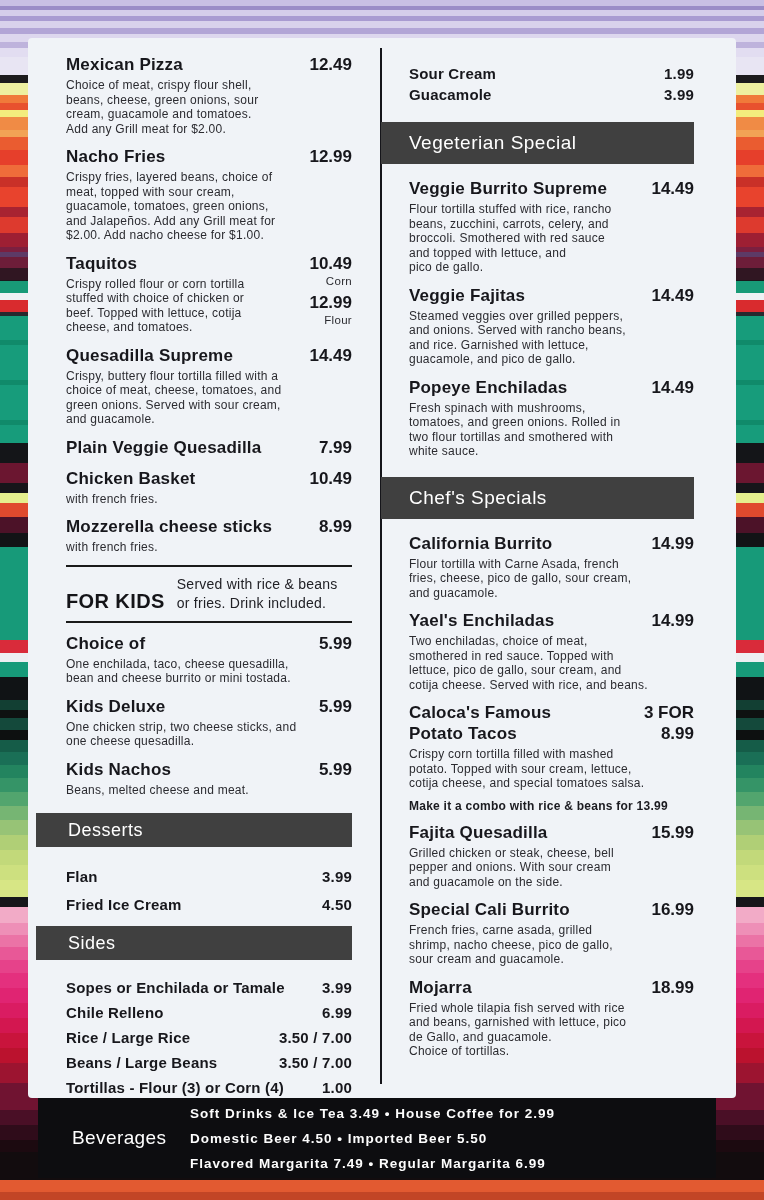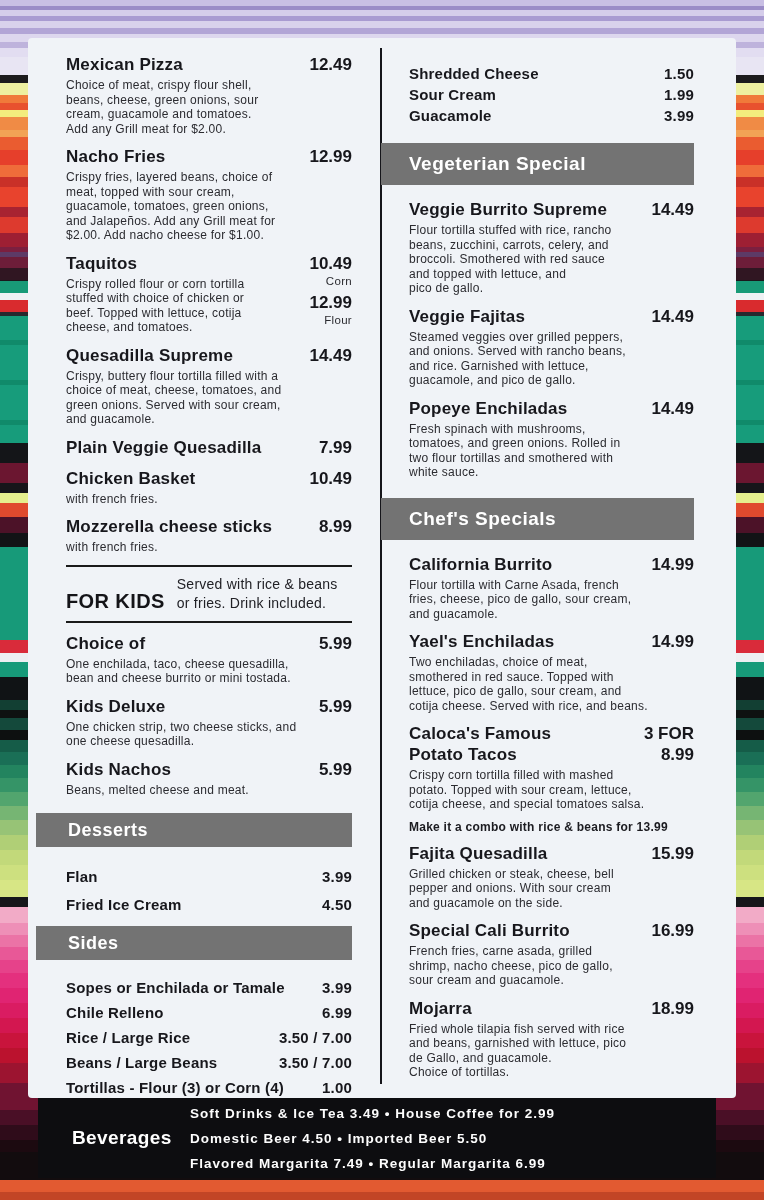--- a/index.html
+++ b/index.html
@@ -102,33 +102,33 @@
   .col-right .item, .col-right .srow, .col-right .note{padding-left:28px;}
   .item{position:relative;margin-bottom:10px;}
   .irow{display:flex;justify-content:space-between;align-items:flex-start;}
   .iname{font-size:17px;font-weight:700;color:#17171c;letter-spacing:.2px;line-height:21px;white-space:pre-line;}
   .iprice{font-size:17px;font-weight:700;color:#17171c;line-height:21px;text-align:right;white-space:pre-line;}
   .idesc{margin:3px 0 0 0;font-size:12px;line-height:14.5px;letter-spacing:.25px;color:#2b2b30;white-space:pre-line;}
   .pricecol{position:absolute;right:0;top:0;text-align:right;}
   .plabel{display:block;font-size:11.5px;color:#2b2b30;letter-spacing:.3px;line-height:13px;margin:1px 0 4px 0;}
   .srow{display:flex;justify-content:space-between;font-size:15px;font-weight:700;color:#17171c;line-height:19px;margin-bottom:2px;letter-spacing:.2px;}
   .addons .srow{margin-bottom:2px;}
-  .bar{background:#737373;color:#fff;font-weight:700;letter-spacing:.5px;}
+  .bar{background:#404040;color:#fff;font-weight:400;letter-spacing:.5px;}
   .bar-left{font-size:18px;line-height:34px;height:34px;padding-left:32px;margin:14px 0 20px -30px;width:calc(100% - 2px);}
   .bar-right{font-size:19px;line-height:42px;height:42px;padding-left:28px;margin:18px 0 14px 0;}
   .bar-desserts{margin-top:16px;}
   .bar-sides{margin-top:12px;margin-bottom:18px;}
   .forkids{border-top:2.5px solid #1a1a1a;border-bottom:2.5px solid #1a1a1a;padding:8px 0;display:flex;align-items:flex-end;margin:2px 0 10px 0;}
   .fk-title{font-size:20px;font-weight:800;color:#141418;letter-spacing:.4px;flex:none;}
   .fk-note{margin-left:12px;font-size:14px;line-height:19px;letter-spacing:.25px;color:#212126;white-space:pre-line;}
   .dessert-rows .srow{margin-bottom:9px;}
   .sides-rows .srow{margin-bottom:6px;font-size:15px;}
   .note{font-size:12px;font-weight:700;color:#1b1b20;letter-spacing:.25px;margin:-2px 0 9px 0;}
   .bev{position:absolute;left:38px;top:1098px;width:678px;height:80px;background:#0d0d10;display:flex;align-items:center;}
-  .bev-label{color:#fff;font-size:19px;font-weight:700;letter-spacing:.4px;padding-left:34px;flex:none;width:118px;}
+  .bev-label{color:#fff;font-size:19px;font-weight:400;letter-spacing:.4px;padding-left:34px;flex:none;width:118px;}
   .bev-lines{color:#fdfdfd;font-size:13.5px;font-weight:700;letter-spacing:1px;line-height:25px;white-space:pre-line;}
 </style>
 </head>
 <body>
 
 <div class="page">
   <div class="divider"></div>
 
   <div class="col col-left">
 
@@ -271,24 +271,20 @@
           <span>Tortillas - Flour (3) or Corn (4)</span>
           <span>1.00</span>
         </div>
     </div>
   </div>
 
   <div class="col col-right">
 
     <div class="addons">
       <div class="srow">
-          <span>Shredded Cheese</span>
-          <span>1.50</span>
-        </div>
-      <div class="srow">
           <span>Sour Cream</span>
           <span>1.99</span>
         </div>
       <div class="srow">
           <span>Guacamole</span>
           <span>3.99</span>
         </div>
     </div>
 
     <div class="bar bar-right">Vegeterian Special</div>

